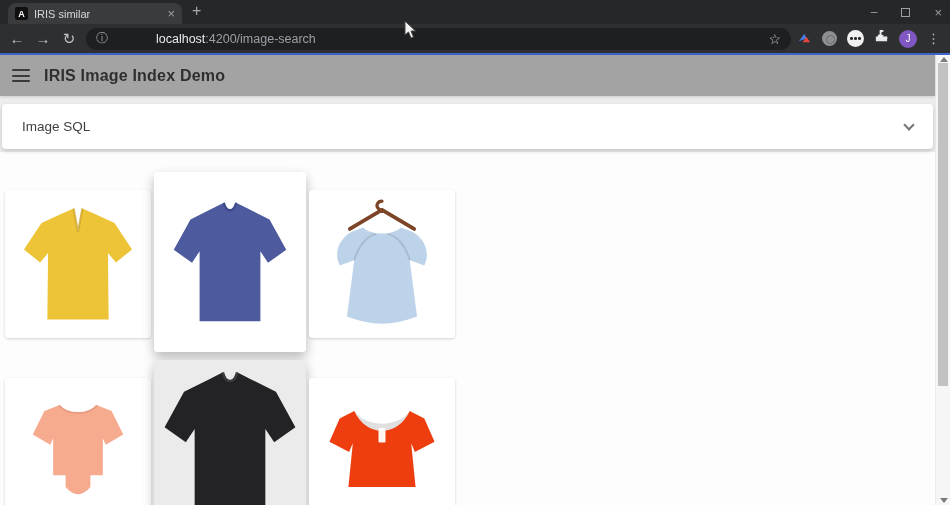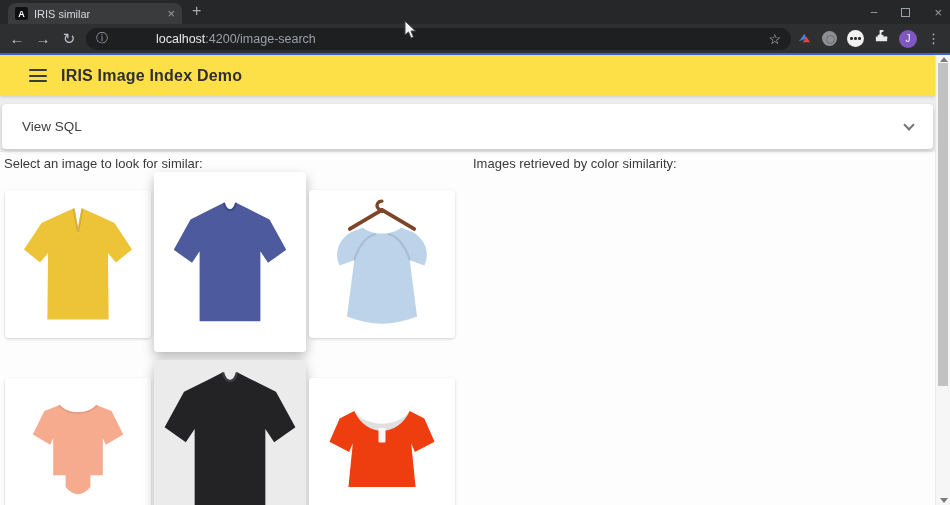--- a/index.html
+++ b/index.html
@@ -37,22 +37,22 @@
                      border-radius:50%; border:1.5px solid #6a6b6e; }
   .ext-pill { width:17px; height:17px; border-radius:50%; background:#f1f1f1; display:flex;
               align-items:center; justify-content:center; gap:1.5px; }
   .ext-pill i { width:2.5px; height:2.5px; background:#2b2b2b; border-radius:50%; }
   .avatar { width:18px; height:18px; border-radius:50%; background:#7e57c2; color:#fff; font-size:10px;
             display:flex; align-items:center; justify-content:center; }
   .kebab { color:#bdc1c6; font-size:13px; }
   .blueline { position:absolute; left:0; top:53px; width:950px; height:2px; background:#3e63cf; }
 
   
-  .appbar { position:absolute; left:0; top:55px; width:935px; height:41px; background:#fde047;
-            box-shadow:0 1px 3px rgba(0,0,0,0.14); display:flex; align-items:center; padding:0 29px; gap:14px; z-index:2; }
+  .appbar { position:absolute; left:0; top:55px; width:935px; height:41px; background:#a3a3a3;
+            box-shadow:0 1px 3px rgba(0,0,0,0.14); display:flex; align-items:center; padding:0 12px; gap:14px; z-index:2; }
   .hamburger { width:18px; display:flex; flex-direction:column; gap:3.5px; }
   .hamburger i { height:2px; background:#3a3a3a; border-radius:1px; }
   .apptitle { font-size:16px; font-weight:bold; color:#2f2f2f; letter-spacing:0.2px; }
   .greyband { position:absolute; left:0; top:96px; width:935px; height:56px; background:#ededed; }
   .sqlpanel { position:absolute; left:2px; top:104px; width:931px; height:45px; background:#fff;
               border-radius:4px; box-shadow:0 2px 4px rgba(0,0,0,0.18); display:flex; align-items:center;
               padding:0 20px; z-index:3; }
   .sqllabel { font-size:13.5px; color:#3f3f3f; }
   .chev { margin-left:auto; width:8px; height:8px; border-right:2px solid #757575; border-bottom:2px solid #757575;
           transform:rotate(45deg); margin-top:-4px; }
@@ -142,26 +142,24 @@
     <span class="hamburger">
         <i></i>
         <i></i>
         <i></i>
       </span>
     <span class="apptitle">IRIS Image Index Demo</span>
   </div>
   <div class="greyband"></div>
 
   <div class="sqlpanel">
-    <span class="sqllabel">View SQL</span>
+    <span class="sqllabel">Image SQL</span>
     <span class="chev"></span>
   </div>
 
-  <div class="heading left">Select an image to look for similar:</div>
-  <div class="heading right">Images retrieved by color similarity:</div>
 
   <div id="cards-grid">
       <div class="cell">
         <div class="card">
           <div class="imgwrap" style="background: rgb(255, 255, 255);">
             <svg viewBox="0 0 100 100">
               <path d="M38,16 L47,12 L50,29 L53,12 L62,16 L75,22 L87,40 L76,49 L70.5,42.5 L71,88 L29,88 L29.5,42.5 L24,49 L13,40 L25,22 Z" fill="#edc437"></path>
               <path d="M47,12 L50,28 L53,12" fill="none" stroke="#c89b1e" stroke-width="1.4" opacity="0.7"></path>
             </svg>
           </div>

